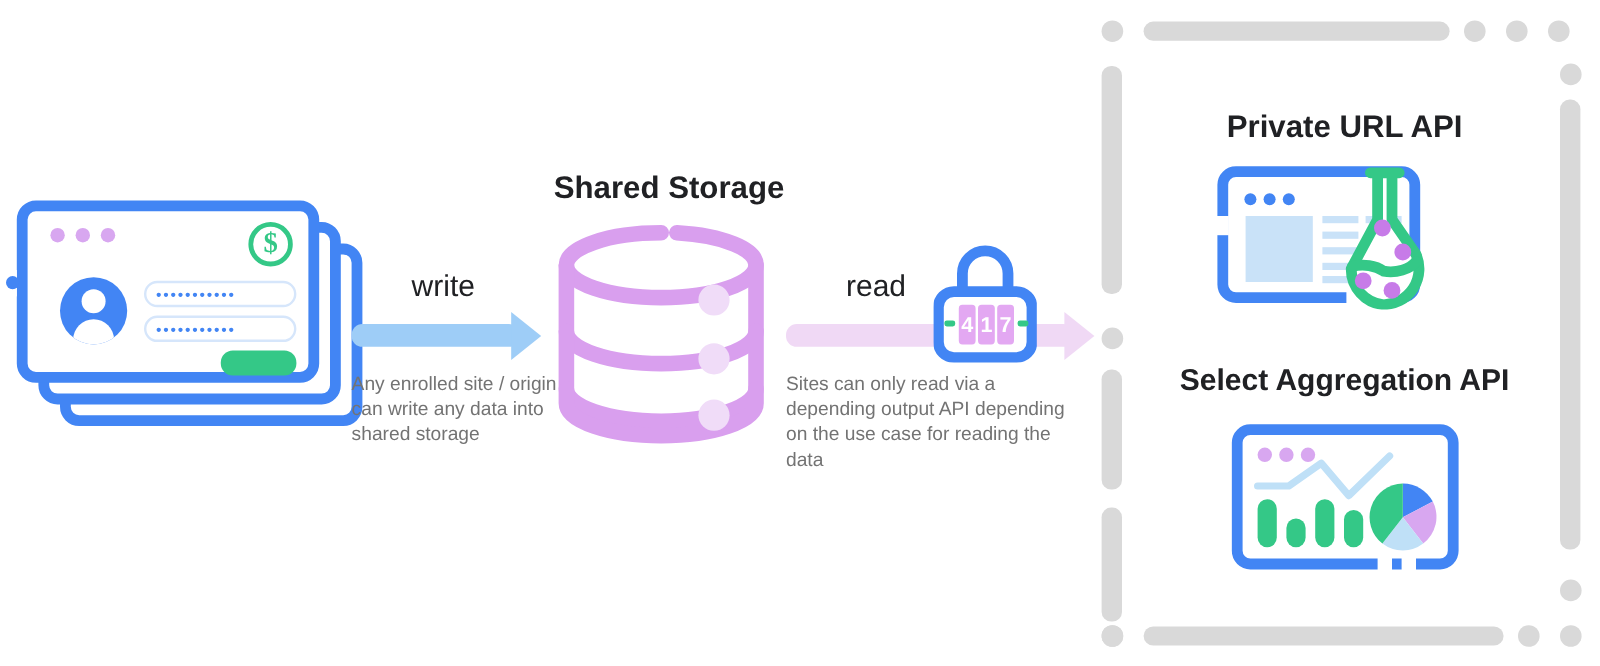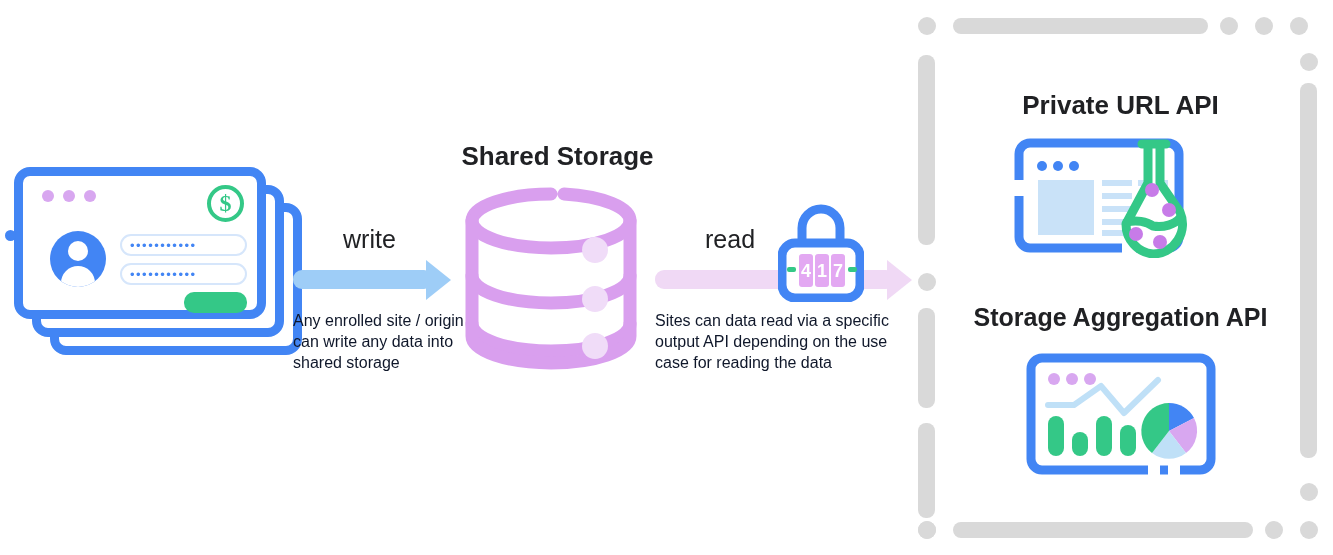--- a/index.html
+++ b/index.html
@@ -69,21 +69,21 @@
   #write-group{left:293px;top:225px;width:175px;height:175px;}
   .arrow-label{font-size:25px;color:#202124;font-weight:normal;}
   #write-label{position:absolute;left:50px;top:0px;}
   .arrow-shaft{position:absolute;border-radius:9px;}
   #write-shaft{left:0px;top:45px;width:140px;height:19px;background:#9ECDF7;}
   #write-head{
     position:absolute;left:133px;top:35px;width:0;height:0;
     border-top:20px solid transparent;border-bottom:20px solid transparent;
     border-left:25px solid #9ECDF7;
   }
-  .caption{font-size:16px;line-height:21px;color:#0f172a;}
+  .caption{font-size:16px;line-height:21px;color:#737373;}
   #write-caption{position:absolute;left:0px;top:85px;width:175px;}
 
   
   #db-group{left:455px;top:141px;width:205px;height:230px;}
   #db-title{position:absolute;left:0px;top:0px;width:205px;text-align:center;
     font-size:26px;font-weight:bold;color:#202124;}
   #db-svg{position:absolute;left:10px;top:45px;}
 
   
   #read-group{left:655px;top:225px;width:265px;height:180px;}
@@ -159,21 +159,21 @@
       <circle cx="130" cy="64" r="13" fill="#F0DCF8"></circle>
       <circle cx="130" cy="113" r="13" fill="#F0DCF8"></circle>
       <circle cx="130" cy="160" r="13" fill="#F0DCF8"></circle>
     </svg>
   </div>
 
   <div class="abs" id="read-group">
     <div class="arrow-label" id="read-label">read</div>
     <div class="arrow-shaft" id="read-shaft"></div>
     <div id="read-head"></div>
-    <div class="caption" id="read-caption">Sites can data read via a specific output API depending on the use case for reading the data</div>
+    <div class="caption" id="read-caption">Sites can only read via a depending output API depending on the use case for reading the data</div>
   </div>
 
   <svg class="abs" id="lock" width="86" height="99" viewBox="0 0 86 99">
 
     <path d="M 24 42 L 24 25 A 19 19 0 0 1 62 25 L 62 42" fill="none" stroke="#4285F4" stroke-width="9"></path>
 
     <rect x="4" y="40" width="78" height="55" rx="13" ry="13" fill="#ffffff" stroke="#4285F4" stroke-width="9"></rect>
 
     <g>
       <rect x="21" y="51" width="14" height="33" rx="3" fill="#E3A8F2"></rect>
@@ -240,21 +240,21 @@
       <path d="M 128 6 L 152 6 M 134 6 L 134 45 L 112 86 A 30 30 0 0 0 139 116 A 30 30 0 0 0 166 74 L 146 45 L 146 6" fill="#ffffff" stroke="#34C887" stroke-width="9" stroke-linejoin="round" stroke-linecap="round"></path>
       <path d="M 113 84 A 24 16 0 0 1 139 88 A 24 16 0 0 0 166 80" fill="none" stroke="#34C887" stroke-width="9" stroke-linecap="round"></path>
       <g fill="#C77BE8">
         <circle cx="138" cy="52" r="7"></circle>
         <circle cx="155" cy="72" r="7"></circle>
         <circle cx="122" cy="96" r="7"></circle>
         <circle cx="146" cy="104" r="7"></circle>
       </g>
     </svg>
 
-    <div id="api-2-title">Storage Aggregation API</div>
+    <div id="api-2-title">Select Aggregation API</div>
     <svg id="api-2-icon" width="190" height="125" viewBox="0 0 190 125">
       <rect x="5" y="5" width="180" height="112" rx="11" ry="11" fill="#ffffff" stroke="#4285F4" stroke-width="9"></rect>
       <rect x="122" y="112" width="12" height="10" fill="#ffffff"></rect>
       <rect x="142" y="112" width="12" height="10" fill="#ffffff"></rect>
       <g fill="#D8A7F0">
         <circle cx="28" cy="26" r="6"></circle>
         <circle cx="46" cy="26" r="6"></circle>
         <circle cx="64" cy="26" r="6"></circle>
       </g>
       <polyline points="22,52 48,52 75,33 98,60 132,27" fill="none" stroke="#BFE0F7" stroke-width="6" stroke-linejoin="round" stroke-linecap="round"></polyline>

